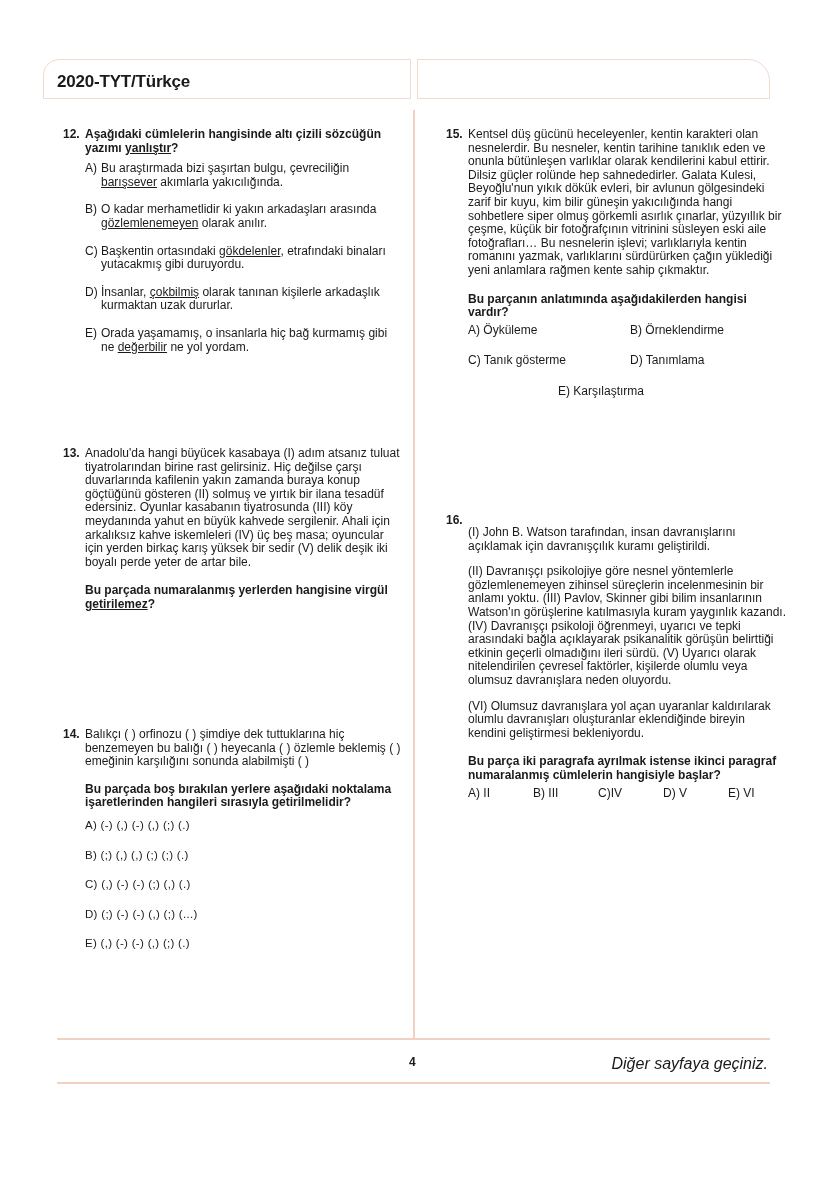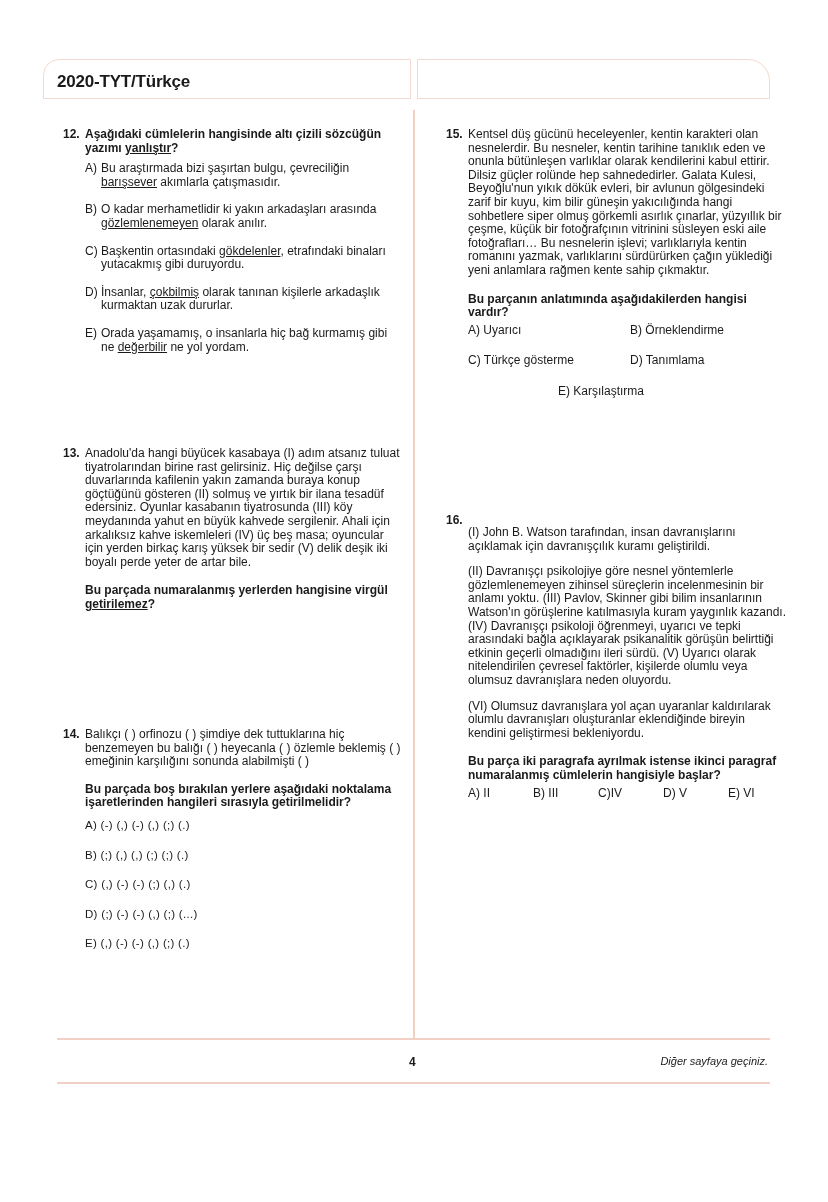--- a/index.html
+++ b/index.html
@@ -21,21 +21,21 @@
       position: absolute; left: 413px; top: 110px; width: 1.5px; height: 928px;
       background: #f2d0c4;
     }
     .hline {
       position: absolute; left: 57px; width: 713px; height: 1.5px; background: #f2d0c4;
     }
     .page-num {
       position: absolute; left: 409px; top: 1055px; font-size: 12px; font-weight: bold;
     }
     .next-page {
-      position: absolute; right: 60px; top: 1055px; font-size: 11px; font-style: italic;
+      position: absolute; right: 60px; top: 1055px; font-size: 16px; font-style: italic;
     }
     .q {
       position: absolute; font-size: 12px; line-height: 13.6px;
     }
     .q .num {
       position: absolute; left: -22px; top: 0; font-weight: bold;
     }
     .q .bold { font-weight: bold; }
     .u { text-decoration: underline; text-align: center; }
     .opt { position: relative; padding-left: 16px; }
@@ -55,21 +55,21 @@
 
 <div class="vdivider"></div>
 
 <div class="q" style="left:85px; top:128px; width:318px;">
   <span class="num">12.</span>
   <p class="bold" style="margin:0 0 7px 0;">
     <span>Aşağıdaki cümlelerin hangisinde altı çizili sözcüğün yazımı </span><span class="u">yanlıştır</span><span>?</span>
   </p>
   <div class="opt" style="margin-bottom:14px;">
     <span class="lbl">A)</span>
-    <span>Bu araştırmada bizi şaşırtan bulgu, çevreciliğin </span><span class="u">barışsever</span><span> akımlarla çatışmasıdır.</span>
+    <span>Bu araştırmada bizi şaşırtan bulgu, çevreciliğin </span><span class="u">barışsever</span><span> akımlarla yakıcılığında.</span>
   </div>
   <div class="opt" style="margin-bottom:14px;">
     <span class="lbl">B)</span>
     <span>O kadar merhametlidir ki yakın arkadaşları arasında </span><span class="u">gözlemlenemeyen</span><span> olarak anılır.</span>
   </div>
   <div class="opt" style="margin-bottom:14px;">
     <span class="lbl">C)</span>
     <span>Başkentin ortasındaki </span><span class="u">gökdelenler</span><span>, etrafındaki binaları yutacakmış gibi duruyordu.</span>
   </div>
   <div class="opt" style="margin-bottom:14px;">
@@ -101,23 +101,23 @@
     <div style="margin-bottom:16px;"><span>D)</span> <span>(;) (-) (-) (,) (;) (...)</span></div>
     <div><span>E)</span> <span>(,) (-) (-) (,) (;) (.)</span></div>
   </div>
 </div>
 
 <div class="q" style="left:468px; top:128px; width:318px;">
   <span class="num">15.</span>
   <p style="margin:0 0 15px 0;">Kentsel düş gücünü heceleyenler, kentin karakteri olan nesnelerdir. Bu nesneler, kentin tarihine tanıklık eden ve onunla bütünleşen varlıklar olarak kendilerini kabul ettirir. Dilsiz güçler rolünde hep sahnededirler. Galata Kulesi, Beyoğlu'nun yıkık dökük evleri, bir avlunun gölgesindeki zarif bir kuyu, kim bilir güneşin yakıcılığında hangi sohbetlere siper olmuş görkemli asırlık çınarlar, yüzyıllık bir çeşme, küçük bir fotoğrafçının vitrinini süsleyen eski aile fotoğrafları… Bu nesnelerin işlevi; varlıklarıyla kentin romanını yazmak, varlıklarını sürdürürken çağın yüklediği yeni anlamlara rağmen kente sahip çıkmaktır.</p>
   <p class="bold" style="margin:0 0 4px 0;">Bu parçanın anlatımında aşağıdakilerden hangisi vardır?</p>
   <div class="grid2">
-    <span><span>A)</span> <span>Uyarıcı</span></span>
+    <span><span>A)</span> <span>Öyküleme</span></span>
     <span><span>B)</span> <span>Örneklendirme</span></span>
-    <span><span>C)</span> <span>Türkçe gösterme</span></span>
+    <span><span>C)</span> <span>Tanık gösterme</span></span>
     <span><span>D)</span> <span>Tanımlama</span></span>
   </div>
   <div style="margin-top:17px; padding-left:90px;"><span>E)</span> <span>Karşılaştırma</span></div>
 </div>
 
 <div class="q" style="left:468px; top:514px; width:318px;">
   <span class="num">16.</span>
   <p>(I) John B. Watson tarafından, insan davranışlarını açıklamak için davranışçılık kuramı geliştirildi.</p>
   <p>(II) Davranışçı psikolojiye göre nesnel yöntemlerle gözlemlenemeyen zihinsel süreçlerin incelenmesinin bir anlamı yoktu. (III) Pavlov, Skinner gibi bilim insanlarının Watson'ın görüşlerine katılmasıyla kuram yaygınlık kazandı. (IV) Davranışçı psikoloji öğrenmeyi, uyarıcı ve tepki arasındaki bağla açıklayarak psikanalitik görüşün belirttiği etkinin geçerli olmadığını ileri sürdü. (V) Uyarıcı olarak nitelendirilen çevresel faktörler, kişilerde olumlu veya olumsuz davranışlara neden oluyordu.</p>
   <p style="margin-bottom:15px;">(VI) Olumsuz davranışlara yol açan uyaranlar kaldırılarak olumlu davranışları oluşturanlar eklendiğinde bireyin kendini geliştirmesi bekleniyordu.</p>

